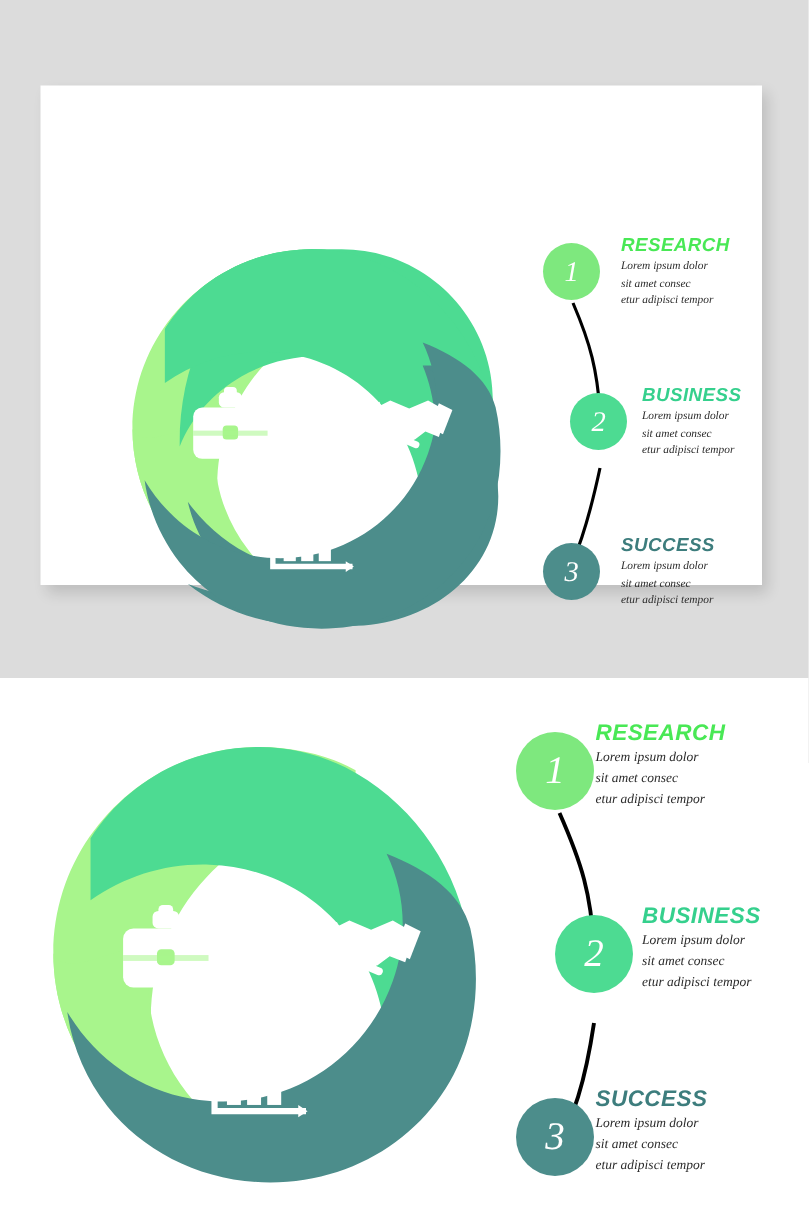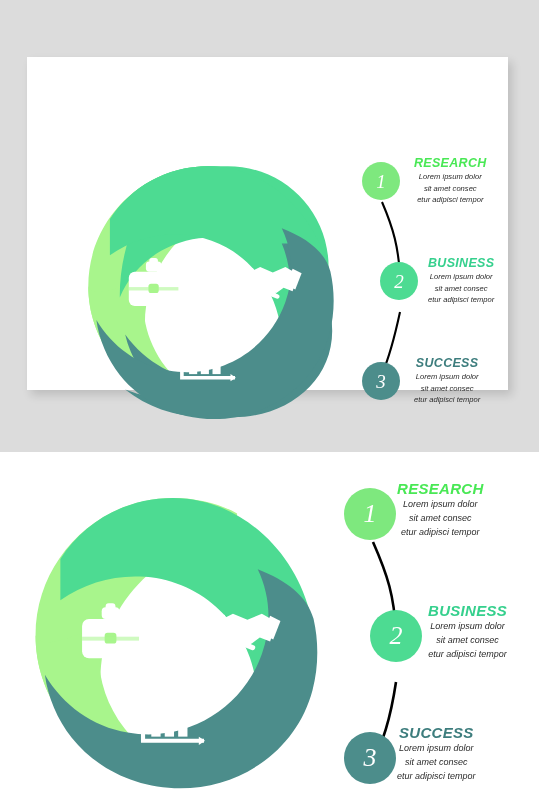--- a/index.html
+++ b/index.html
@@ -70,33 +70,32 @@
     justify-content: center;
     color: #ffffff;
     font-style: italic;
     font-weight: 400;
     font-family: "Liberation Serif", serif;
     line-height: 1;
     user-select: none;
   }
   .step-text {
     position: absolute;
-    text-align: center;
   }
   .step-title {
     font-style: italic;
     font-weight: bold;
     letter-spacing: 0.3px;
     white-space: nowrap;
     font-family: "Liberation Sans", sans-serif;
   }
   .step-body {
     font-style: italic;
     color: #2b2b2b;
-    font-family: Liberation Sans, sans-serif;
+    font-family: Liberation Serif, serif;
     white-space: nowrap;
   }
   .connector {
     position: absolute;
     overflow: visible;
   }
   .connector path {
     fill: none;
     stroke: #000000;
   }

